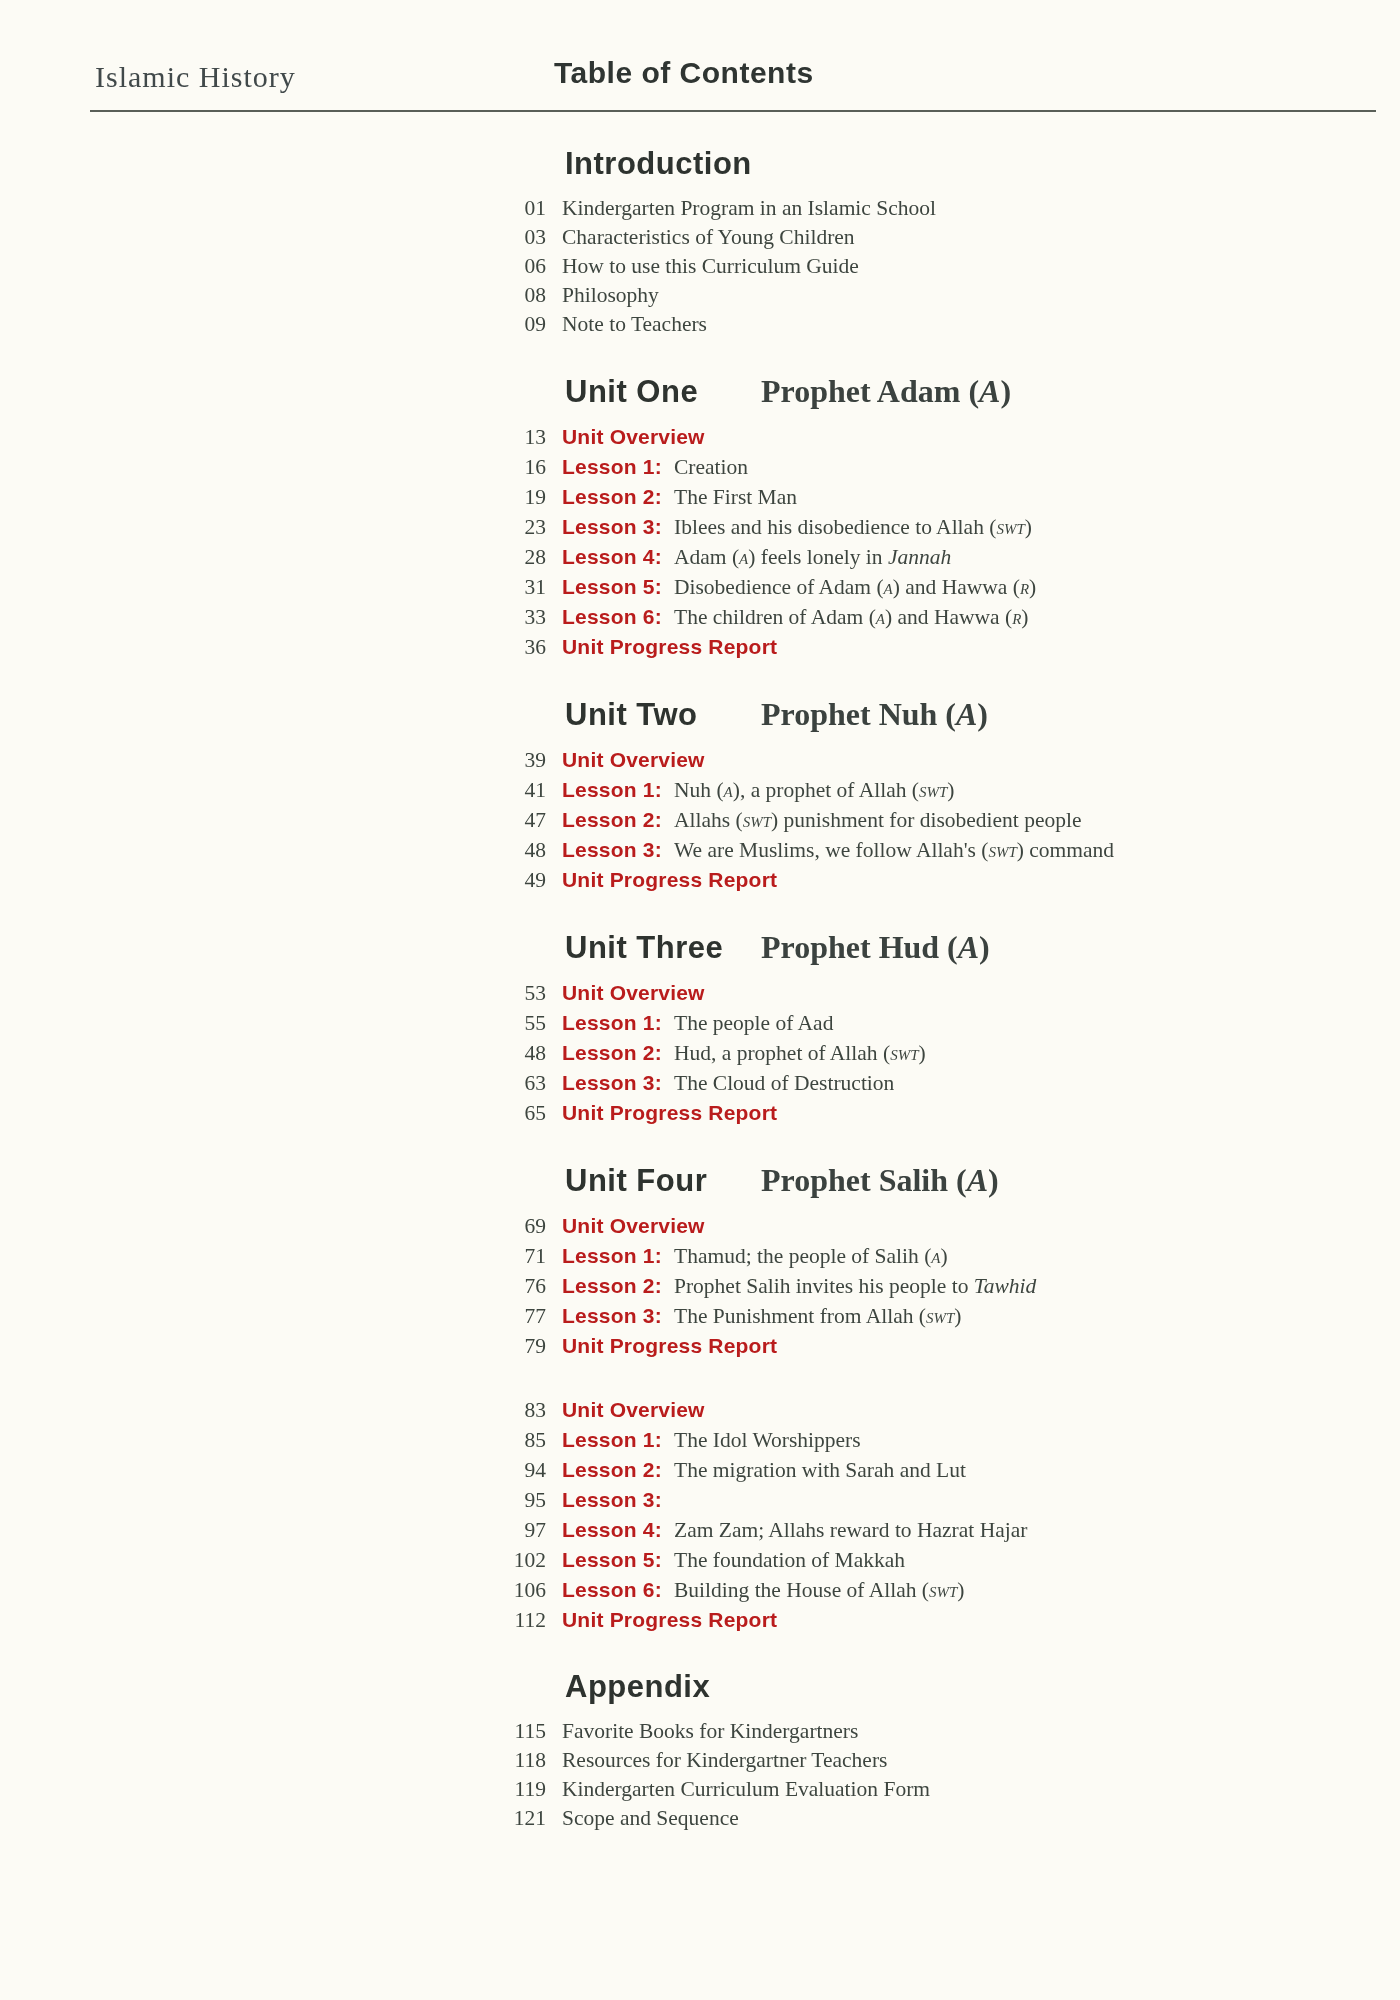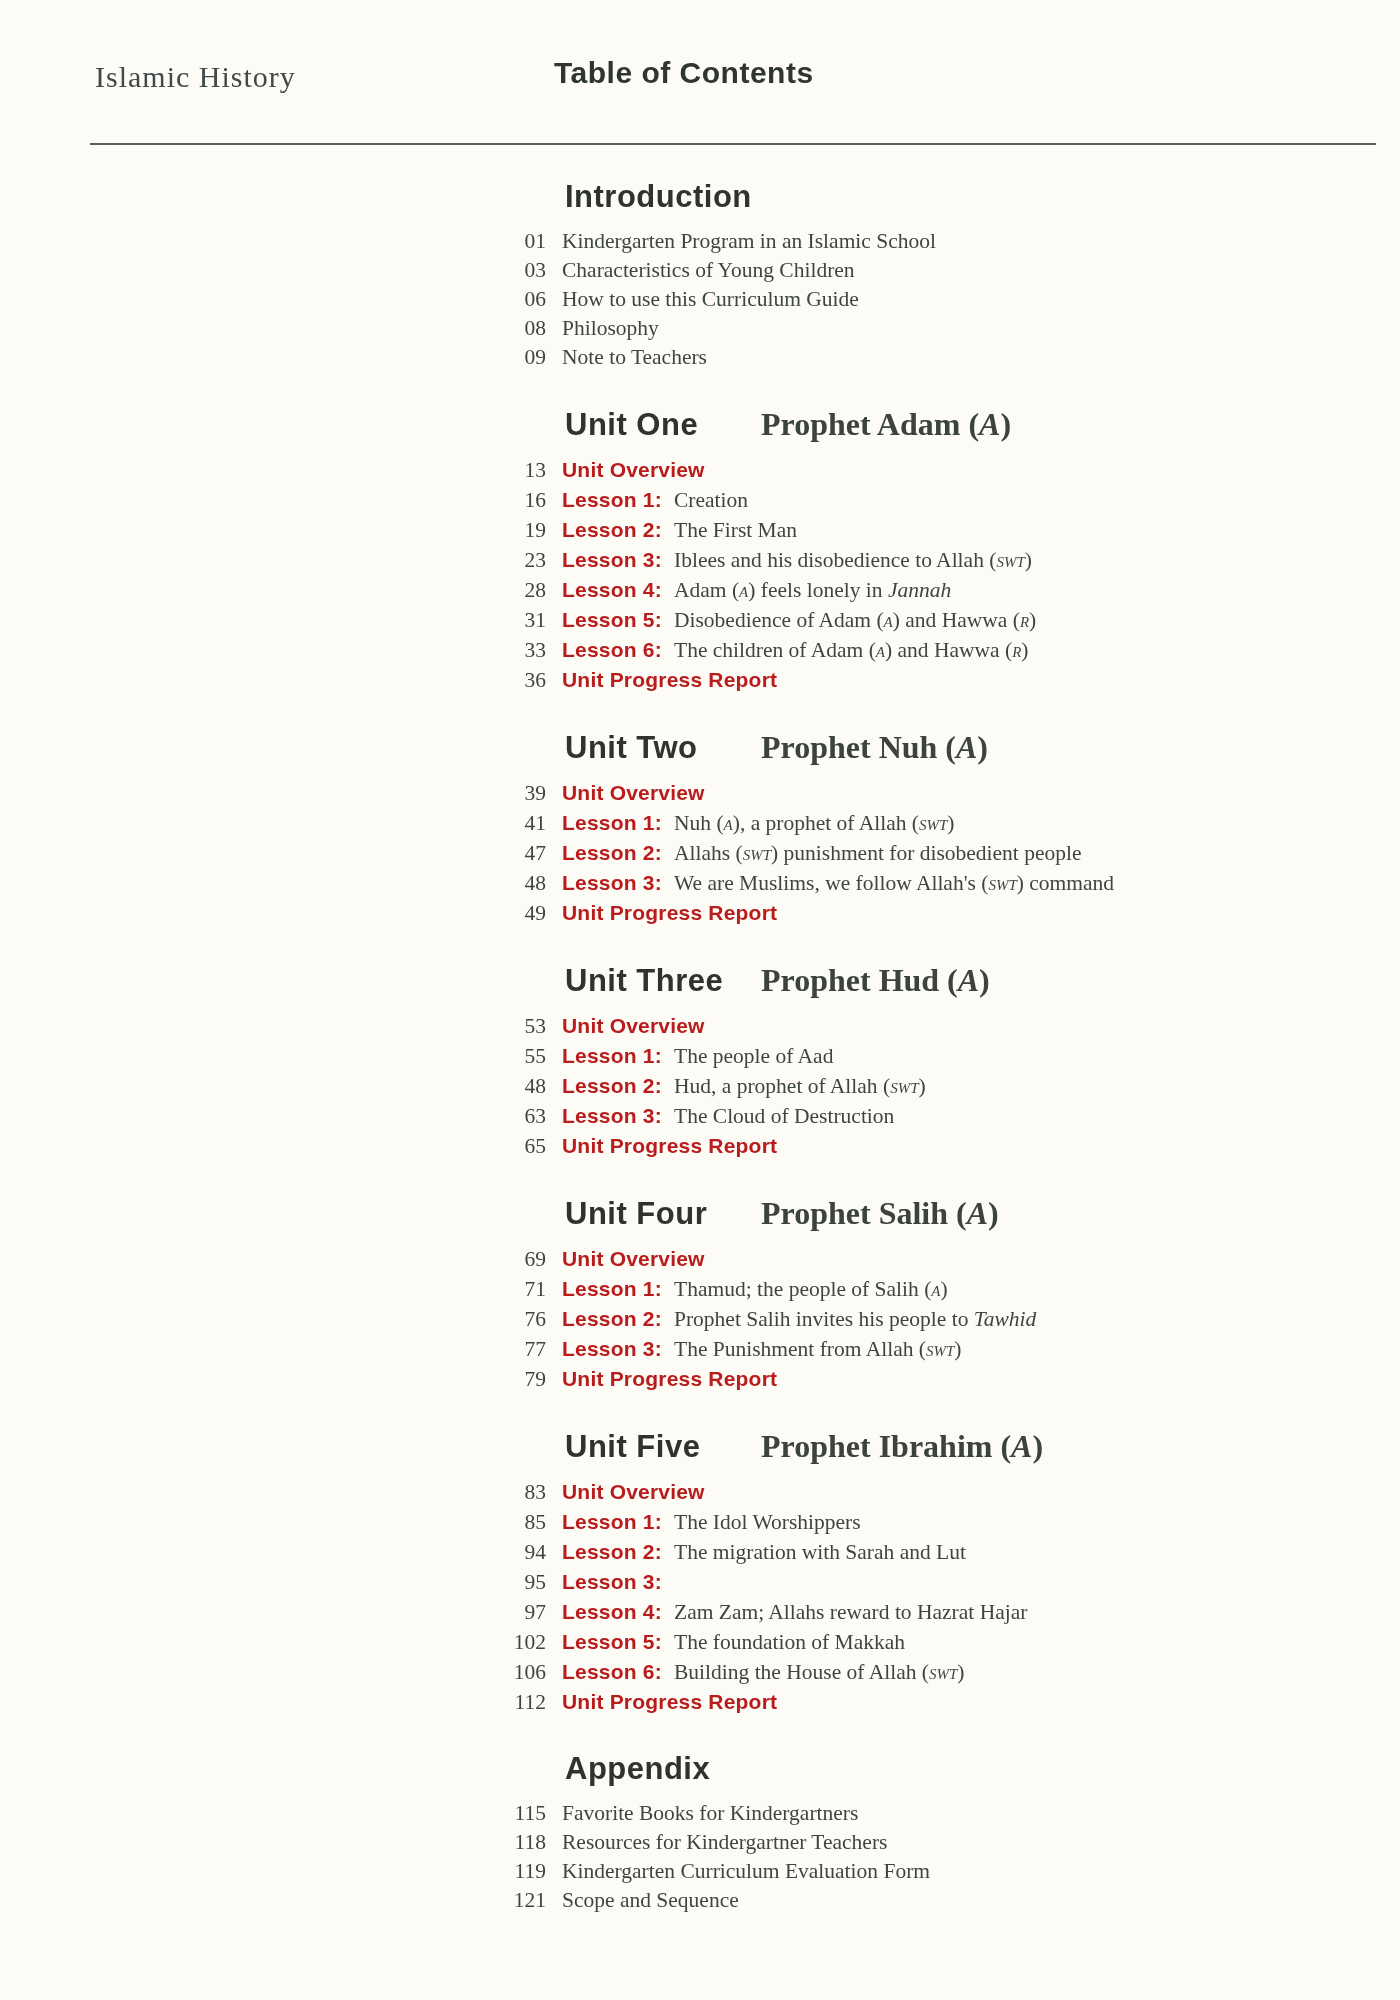--- a/index.html
+++ b/index.html
@@ -6,21 +6,21 @@
   .page{
     position:relative;
     width:1400px;height:2000px;
     background:#fcfbf5;
     color:#3c433e;
     font-family:"Liberation Serif", serif;
     overflow:hidden;
   }
   .page-header{
     position:relative;
-    padding-top:93px;
+    padding-top:60px;
     height:46px;
   }
   .doc-title{
     position:absolute;
     left:95px;top:60px;
     font-size:30px;
     color:#41494a;
     letter-spacing:1px;
   }
   .toc-title{
@@ -307,24 +307,20 @@
 
   <li class="toc-row">
     <span class="row-page">79</span>
     <span class="row-label">Unit Progress Report</span>
 
   </li>
 </ul>
   </section>
 
   <section class="toc-section">
-    <h2 class="section-heading">
-      <span class="heading-name">Unit Five</span>
-      <span class="heading-subtitle rich">Prophet Ibrahim (<em>A</em>)</span>
-    </h2>
     <ul class="toc-rows">
   <li class="toc-row">
     <span class="row-page">83</span>
     <span class="row-label">Unit Overview</span>
 
   </li>
 
   <li class="toc-row">
     <span class="row-page">85</span>
     <span class="row-label">Lesson 1:</span>

